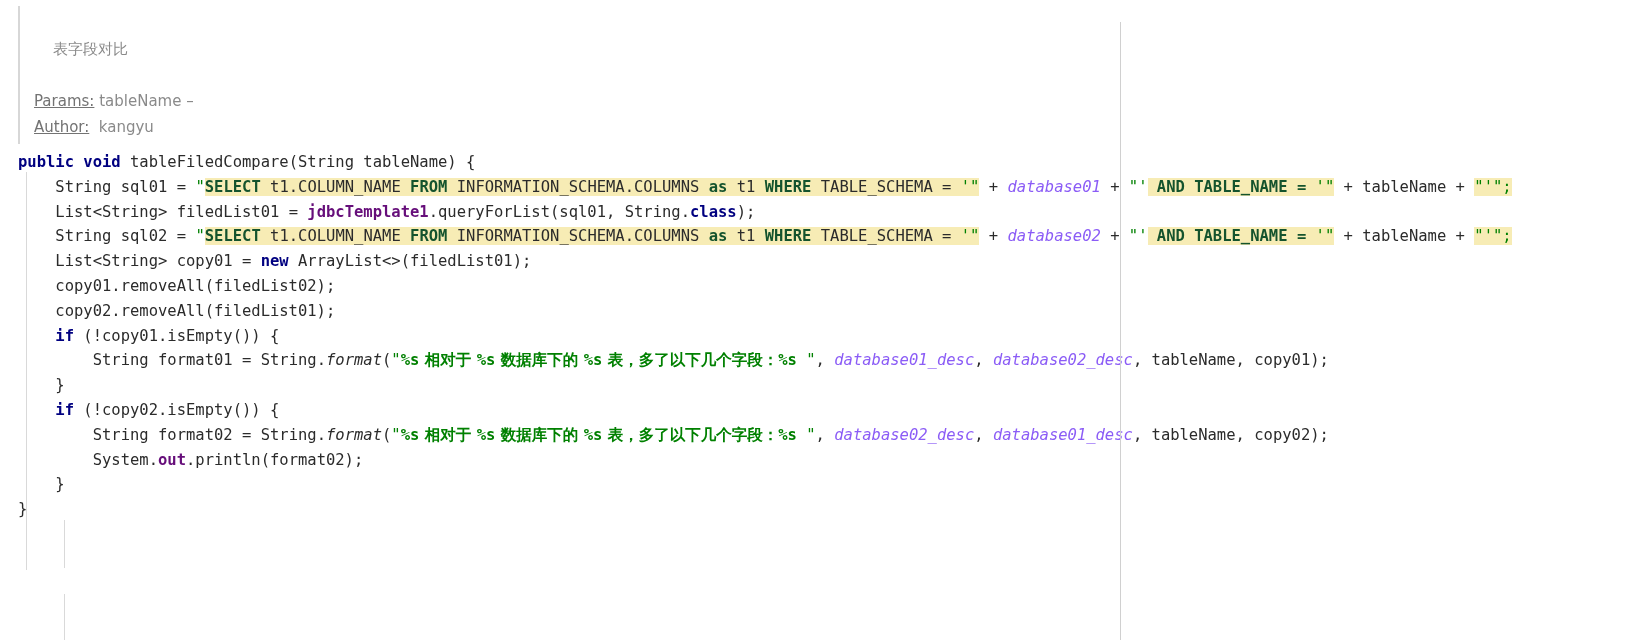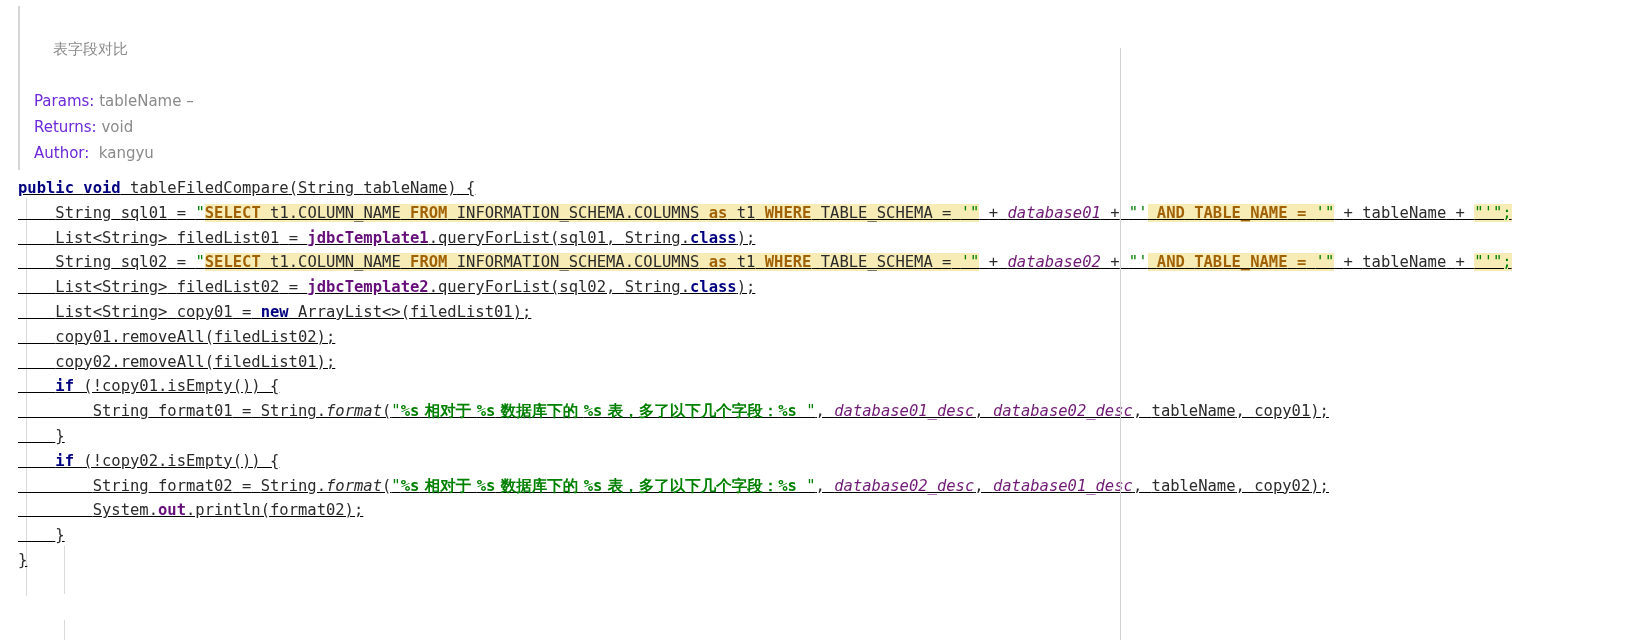--- a/index.html
+++ b/index.html
@@ -28,29 +28,28 @@
     width: 2px;
     background: #d7d7d7;
   }
   .doc-line {
     font-family: "DejaVu Sans", sans-serif;
     font-size: 15px;
     line-height: 26px;
     color: #8a8a8a;
     white-space: pre;
   }
-  .doc-label { color: #6d28d9; }
+  .doc-label { color: #737373; text-decoration: underline; }
   .doc-value { color: #8a8a8a; text-align: right; }
 
   
   #code-area {
     position: relative;
     padding-left: 18px;
     margin-top: 4px;
-    text-decoration: underline;
   }
   
   #margin-guide {
     position: absolute;
     left: 1120px;
     top: -128px;
     width: 1px;
     height: 768px;
     background: #d0d0d0;
     z-index: 5;
@@ -72,56 +71,54 @@
     z-index: 0;
   }
 
   
   .kw       { color: #000080; font-weight: bold; }
   .plain    { color: #2b2b2b; }
   .field    { color: #660e7a; font-weight: bold; }
   .method-i { color: #2b2b2b; font-style: italic; }
   .str      { color: #008000; }
   .sqlstr   { color: #2b2b2b; background: #f7ecb5; margin-top: 35px; }
-  .sqlkw    { color: #a16207; font-weight: bold; background: #f7ecb5; }
+  .sqlkw    { color: #14532d; font-weight: bold; background: #f7ecb5; }
   .sqlq     { color: #008000; background: #f7ecb5; }
   .quote    { color: #008000; }
-  .varit    { color: #701a75; font-style: italic; }
+  .varit    { color: #8b5cf6; font-style: italic; }
   .cjk      { color: #008000; font-family: "DejaVu Sans", sans-serif; font-weight: bold; margin-top: 28px; }
   .pct      { color: #008000; font-weight: bold; }
   .hl       { background: #f7ecb5; }
 </style>
 </head>
 <body>
 
 <div id="doc-block">
   <div class="doc-line">
     <span>表字段对比</span>
   </div>
   <div class="doc-line"><span class="doc-label">Params:</span> <span class="doc-value">tableName –</span></div>
-  <div class="doc-line"><span class="doc-label">Returns:</span> <span class="doc-value">void</span></div>
   <div class="doc-line"><span class="doc-label">Author:</span>  <span class="doc-value">kangyu</span></div>
 </div>
 
 <div id="code-area">
 
   <div id="margin-guide"></div>
   <div class="guide1" style="left:26px; top:22px; height:398px;"></div>
   <div class="guide2" style="left:64px; top:370px; height:48px;"></div>
   <div class="guide2" style="left:64px; top:444px; height:48px;"></div>
 
   <div class="code-line"><span class="kw">public</span> <span class="kw">void</span> <span class="plain">tableFiledCompare</span><span class="plain">(</span><span class="plain">String</span> <span class="plain">tableName</span><span class="plain">)</span> <span class="plain">{</span></div>
 
   <div class="code-line">    <span class="plain">String</span> <span class="plain">sql01</span> <span class="plain">=</span> <span class="quote">"</span><span class="sqlkw">SELECT</span><span class="sqlstr"> </span><span class="sqlstr">t1.COLUMN_NAME</span><span class="sqlstr"> </span><span class="sqlkw">FROM</span><span class="sqlstr"> </span><span class="sqlstr">INFORMATION_SCHEMA.COLUMNS</span><span class="sqlstr"> </span><span class="sqlkw">as</span><span class="sqlstr"> </span><span class="sqlstr">t1</span><span class="sqlstr"> </span><span class="sqlkw">WHERE</span><span class="sqlstr"> </span><span class="sqlstr">TABLE_SCHEMA</span><span class="sqlstr"> </span><span class="sqlstr">=</span><span class="sqlstr"> </span><span class="sqlq">'"</span> <span class="plain">+</span> <span class="varit">database01</span> <span class="plain">+</span> <span class="quote">"'</span><span class="sqlstr"> </span><span class="sqlkw">AND</span><span class="sqlstr"> </span><span class="sqlkw">TABLE_NAME</span><span class="sqlstr"> </span><span class="sqlkw">=</span><span class="sqlstr"> </span><span class="sqlq">'"</span> <span class="plain">+</span> <span class="plain">tableName</span> <span class="plain">+</span> <span class="quote hl">"'";</span></div>
 
   <div class="code-line">    <span class="plain">List&lt;String&gt;</span> <span class="plain">filedList01</span> <span class="plain">=</span> <span class="field">jdbcTemplate1</span><span class="plain">.queryForList(</span><span class="plain">sql01, </span><span class="plain">String.</span><span class="kw">class</span><span class="plain">);</span></div>
 
   <div class="code-line">    <span class="plain">String</span> <span class="plain">sql02</span> <span class="plain">=</span> <span class="quote">"</span><span class="sqlkw">SELECT</span><span class="sqlstr"> </span><span class="sqlstr">t1.COLUMN_NAME</span><span class="sqlstr"> </span><span class="sqlkw">FROM</span><span class="sqlstr"> </span><span class="sqlstr">INFORMATION_SCHEMA.COLUMNS</span><span class="sqlstr"> </span><span class="sqlkw">as</span><span class="sqlstr"> </span><span class="sqlstr">t1</span><span class="sqlstr"> </span><span class="sqlkw">WHERE</span><span class="sqlstr"> </span><span class="sqlstr">TABLE_SCHEMA</span><span class="sqlstr"> </span><span class="sqlstr">=</span><span class="sqlstr"> </span><span class="sqlq">'"</span> <span class="plain">+</span> <span class="varit">database02</span> <span class="plain">+</span> <span class="quote">"'</span><span class="sqlstr"> </span><span class="sqlkw">AND</span><span class="sqlstr"> </span><span class="sqlkw">TABLE_NAME</span><span class="sqlstr"> </span><span class="sqlkw">=</span><span class="sqlstr"> </span><span class="sqlq">'"</span> <span class="plain">+</span> <span class="plain">tableName</span> <span class="plain">+</span> <span class="quote hl">"'";</span></div>
 
-  <div class="code-line">    <span class="plain">List&lt;String&gt;</span> <span class="plain">filedList02</span> <span class="plain">=</span> <span class="field">jdbcTemplate2</span><span class="plain">.queryForList(</span><span class="plain">sql02, </span><span class="plain">String.</span><span class="kw">class</span><span class="plain">);</span></div>
 
   <div class="code-line">    <span class="plain">List&lt;String&gt;</span> <span class="plain">copy01</span> <span class="plain">=</span> <span class="kw">new</span> <span class="plain">ArrayList&lt;&gt;(filedList01);</span></div>
 
 
   <div class="code-line">    <span class="plain">copy01.removeAll(filedList02);</span></div>
 
   <div class="code-line">    <span class="plain">copy02.removeAll(filedList01);</span></div>
 
   <div class="code-line">    <span class="kw">if</span><span class="plain"> (!copy01.isEmpty()) {</span></div>
 

